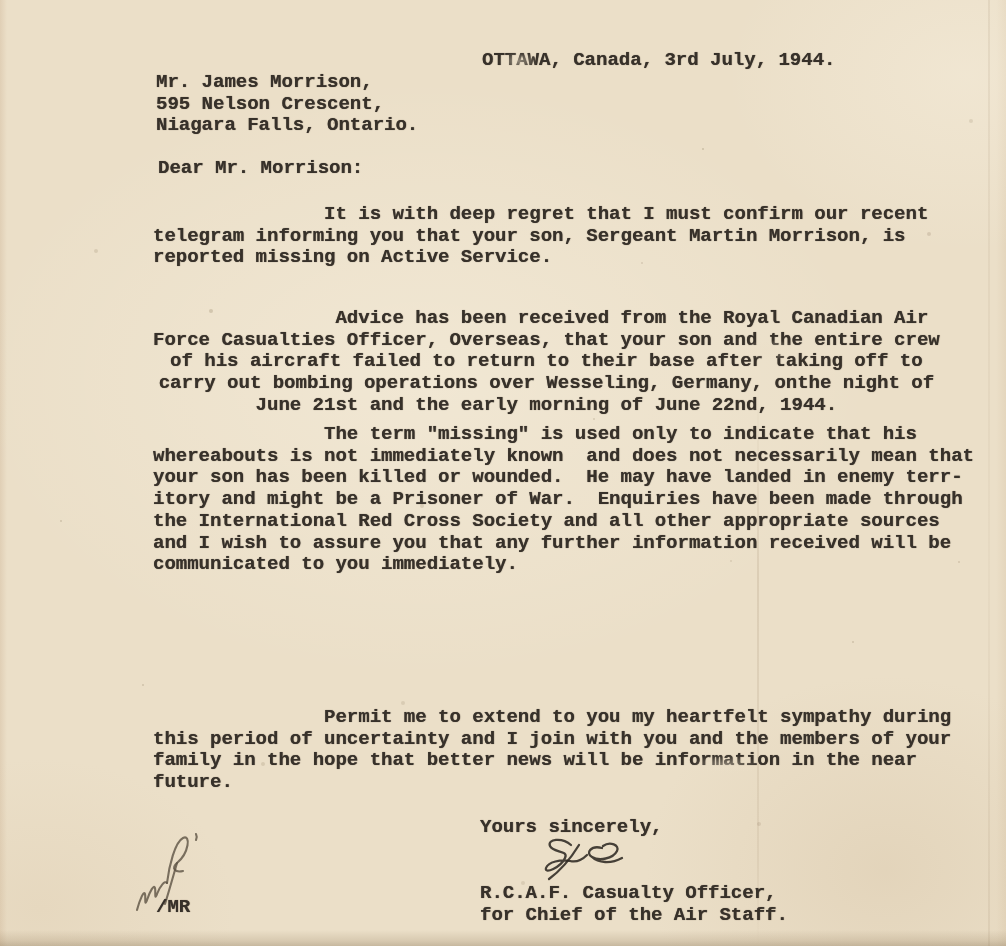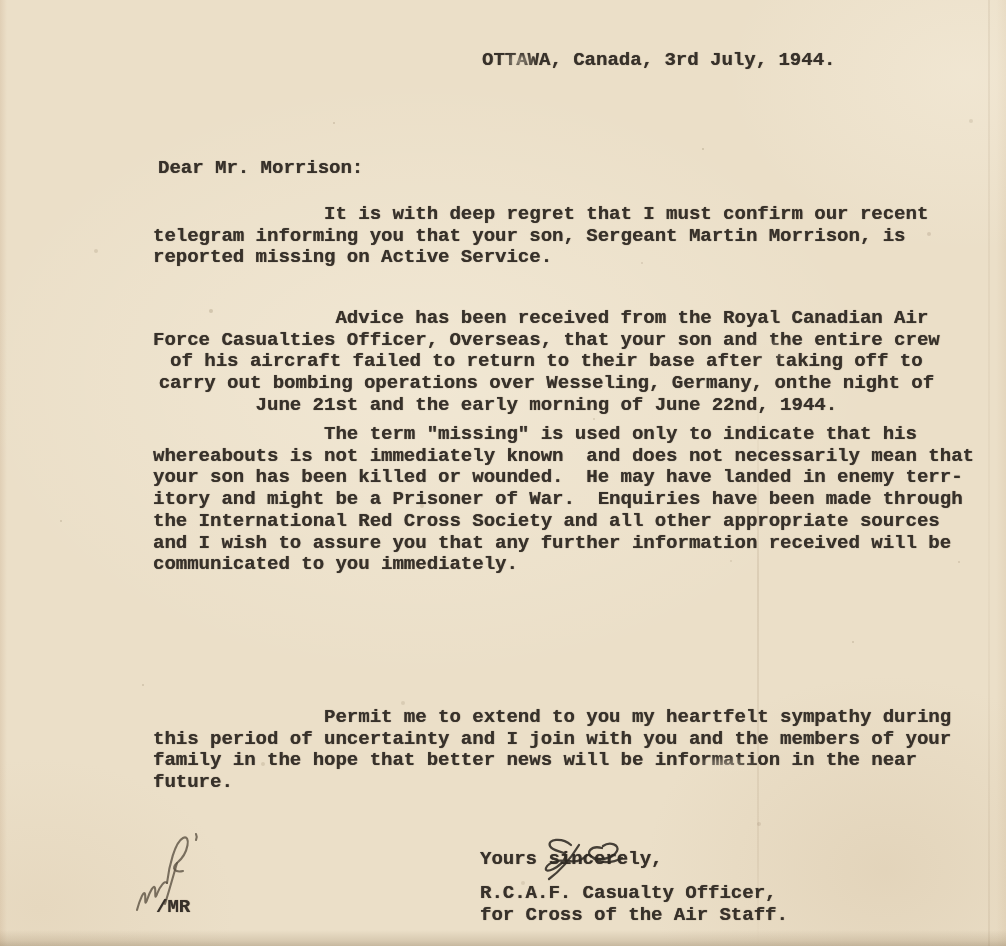--- a/index.html
+++ b/index.html
@@ -68,21 +68,21 @@
     text-shadow: 0 0 0.7px rgba(52,44,35,0.70), 0.5px 0.4px 0.7px rgba(52,44,35,0.30);
   }
   .dateline   { left: 482px; top: 50px; }
   .address    { left: 156px; top: 72px; }
   .salutation { left: 158px; top: 158px; }
   .para-1     { left: 153px; top: 204px; }
   .para-2     { left: 153px; top: 308px; text-align: center; }
   .para-3     { left: 153px; top: 424px; }
   .para-4     { left: 153px; top: 597px; }
   .para-5     { left: 153px; top: 707px; }
-  .closing    { left: 480px; top: 817px; margin-top: 32px; }
+  .closing    { left: 480px; top: 817px; }
   .signoff    { left: 480px; top: 883px; }
   .typist     { left: 156px; top: 897px; font-family: Liberation Mono, monospace; }
   .signature-svg {
     position: absolute; left: 536px; top: 836px; width: 112px; height: 48px;
   }
   .signature-svg path {
     fill: none; stroke: #2f2a23; stroke-width: 2.3;
     stroke-linecap: round; stroke-linejoin: round; opacity: 0.88;
   }
   .initials-svg {
@@ -105,20 +105,23 @@
 <body>
 
 <div class="page">
 
   <div class="speckles"></div>
   <div class="crease-v1"></div>
   <div class="crease-v2"></div>
 
   <div class="typed dateline">OTTAWA, Canada, 3rd July, 1944.</div>
 
+  <div class="typed address">Mr. James Morrison,
+595 Nelson Crescent,
+Niagara Falls, Ontario.</div>
 
   <div class="typed salutation">Dear Mr. Morrison:</div>
 
   <div class="typed para-1">               It is with deep regret that I must confirm our recent
 telegram informing you that your son, Sergeant Martin Morrison, is
 reported missing on Active Service.</div>
 
   <div class="typed para-2">               Advice has been received from the Royal Canadian Air
 Force Casualties Officer, Overseas, that your son and the entire crew
 of his aircraft failed to return to their base after taking off to
@@ -141,21 +144,21 @@
 
   <div class="typed closing">Yours sincerely,</div>
 
   <svg class="signature-svg" viewBox="0 0 112 48" aria-hidden="true">
     <path d="M 35,9 C 26,1 11,3 14,10 C 17,17 33,14 29,22 C 25,31 8,39 10,32 C 12,26 25,23 34,25 C 42,27 47,23 51,19"></path>
     <path d="M 13,43 C 24,35 35,22 43,9"></path>
     <path d="M 66,12 C 55,9 49,17 56,21 C 63,25 77,23 81,15 C 84,9 74,5 67,10 M 56,21 C 62,27 75,28 86,22"></path>
   </svg>
 
   <div class="typed signoff">R.C.A.F. Casualty Officer,
-for Cross of the Air Staff.</div>
+for Chief of the Air Staff.</div>
 
   <svg class="initials-svg" viewBox="0 0 82 94" aria-hidden="true">
     <path d="M 7,82 C 10,71 14,62 15,66 C 16,70 14,79 17,72 C 20,63 24,56 25,60 C 26,64 24,73 27,66 C 30,58 35,52 37,55"></path>
     <path d="M 37,55 C 39,38 45,14 53,10 C 61,6 59,25 47,35 C 41,40 45,45 53,43"></path>
     <path d="M 47,35 C 43,49 39,63 35,76"></path>
     <path d="M 66,6 C 67,8 67,10 66,12"></path>
   </svg>
 
   <div class="typed typist">/MR</div>
 

